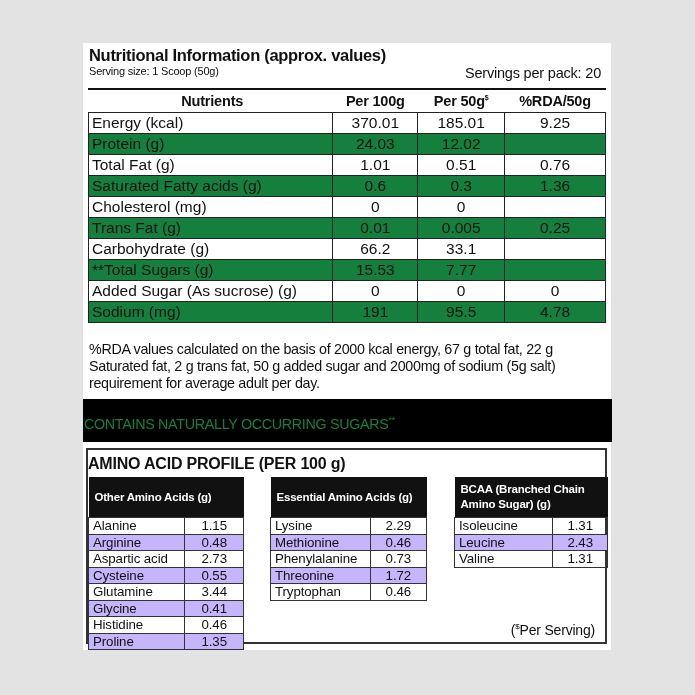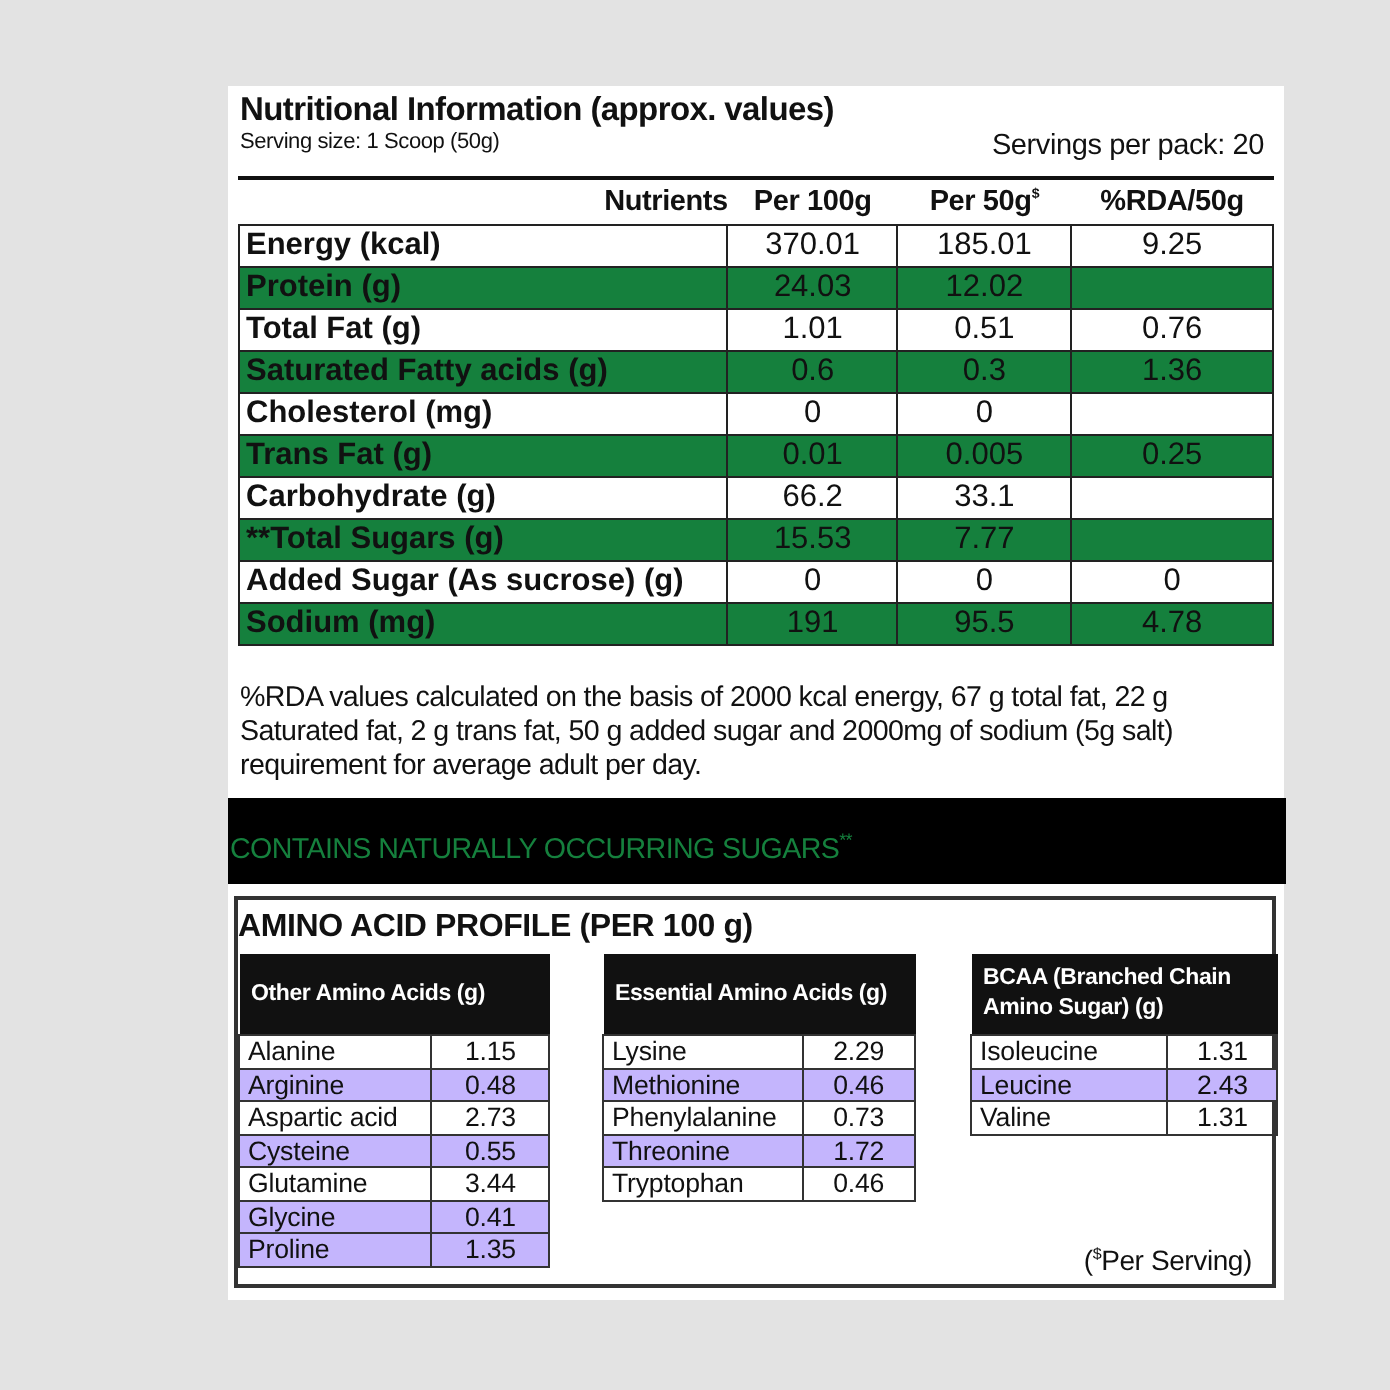--- a/index.html
+++ b/index.html
@@ -1,43 +1,43 @@
 <!DOCTYPE html>
 <html><head>
 <meta charset="utf-8">
 <style>
   html, body { margin:0; padding:0; }
   body {
     width:695px; height:695px; background:#e3e3e3; position:relative; overflow:hidden;
     font-family:"Liberation Sans", "DejaVu Sans", sans-serif; color:#111;
   }
   .card {
-    position:absolute; left:83px; top:43px; width:528px; height:607px; background:#fff;margin-left:31px;
+    position:absolute; left:83px; top:43px; width:528px; height:607px; background:#fff;
   }
   .title {
     position:absolute; left:6px; top:3px; font-size:16.5px; font-weight:bold; letter-spacing:-0.3px;
   }
   .serving {
     position:absolute; left:6px; top:22px; font-size:11px; letter-spacing:-0.2px;
   }
   .servings-pack {
     position:absolute; right:10px; top:22px; font-size:14.5px; letter-spacing:-0.2px;
   }
   .thickline {
     position:absolute; left:5px; top:45px; width:518px; height:2px; background:#111;
   }
   .nt { position:absolute; left:5px; top:47px; width:518px; border-collapse:collapse; }
   .nt th {
     font-size:14.5px; font-weight:bold; height:22px; padding:0; letter-spacing:-0.2px;
   }
-  .nt th.first { text-align:right; padding-left:3px; }
+  .nt th.first { text-align:center; padding-left:3px; }
   .nt td {
     border:1.5px solid #222; height:20px; font-size:15.5px; text-align:center; padding:0; line-height:20px;
   }
-  .nt td.first { text-align:left; padding-left:3px;font-weight:bold; }
+  .nt td.first { text-align:left; padding-left:3px; }
   .nt tr.alt td { background:#15803d; }
   .note {
     position:absolute; left:6px; top:298px; width:515px; font-size:14.3px; line-height:17px; letter-spacing:-0.3px;
   }
   .band {
     position:absolute; left:0; top:356px; width:528px; height:43px; background:#000; color:#15803d;
     font-size:14.3px; line-height:43px; padding-left:1px; letter-spacing:-0.3px;
   }
   .band .stars { font-size:9px; vertical-align:super; }
   .amino {
@@ -183,20 +183,24 @@
             <td class="v">0.55</td>
           </tr>
           <tr>
             <td>Glutamine</td>
             <td class="v">3.44</td>
           </tr>
           <tr class="alt">
             <td>Glycine</td>
             <td class="v">0.41</td>
           </tr>
+          <tr>
+            <td>Histidine</td>
+            <td class="v">0.46</td>
+          </tr>
           <tr class="alt">
             <td>Proline</td>
             <td class="v">1.35</td>
           </tr>
         </tbody>
     </table>
 
     <table class="aa" style="left:182px; top:27px; width:157px;">
       <colgroup>
           <col style="width:100px">

